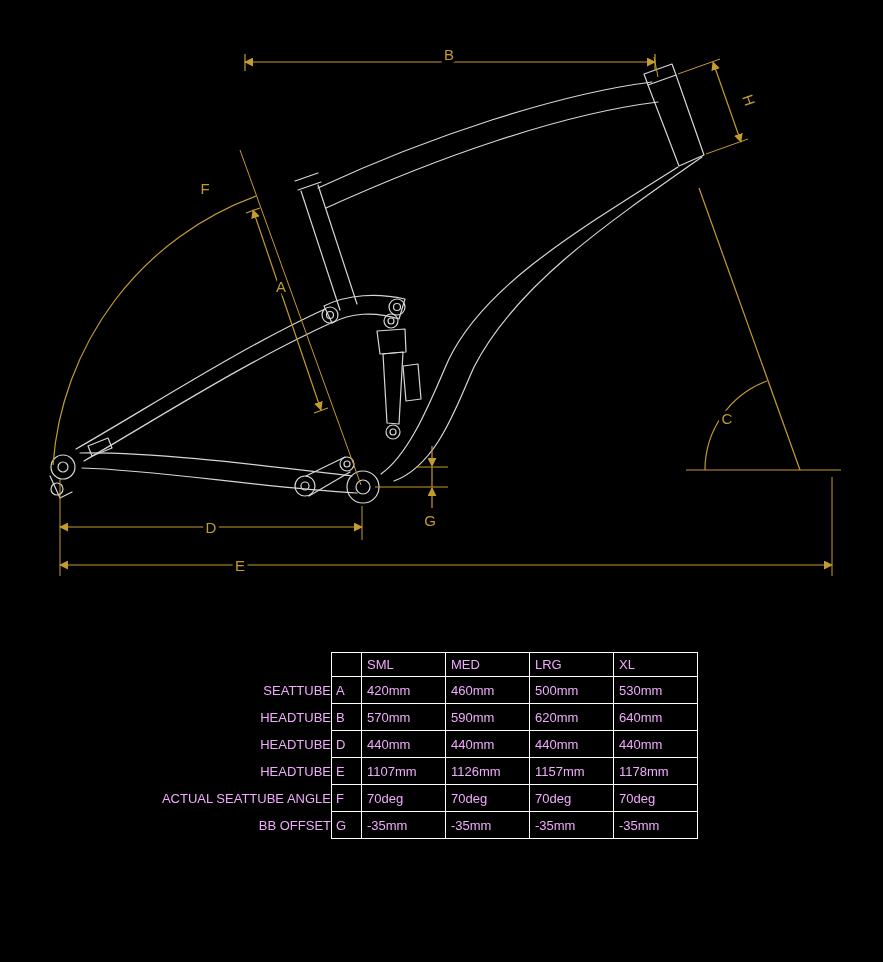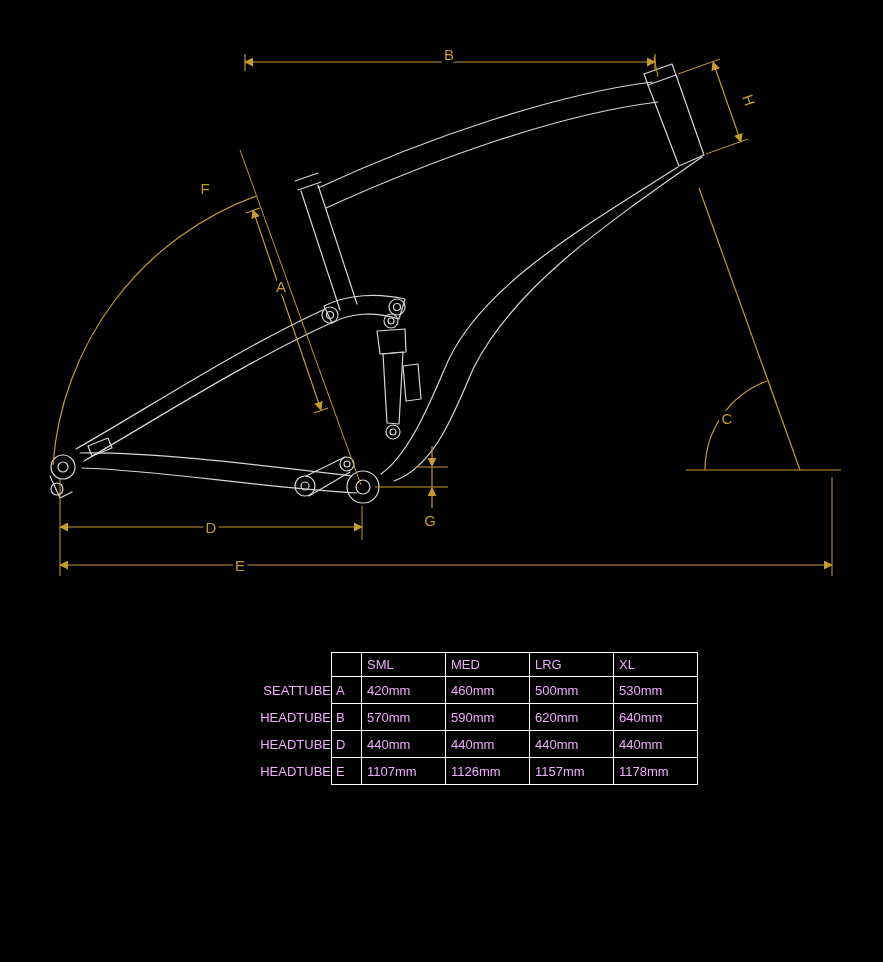--- a/index.html
+++ b/index.html
@@ -172,15 +172,31 @@
       <td class="val-cell">440mm</td>
     </tr>
     <tr>
       <td class="label-cell">HEADTUBE</td>
       <td class="key-cell">E</td>
       <td class="val-cell">1107mm</td>
       <td class="val-cell">1126mm</td>
       <td class="val-cell">1157mm</td>
       <td class="val-cell">1178mm</td>
     </tr>
+    <tr>
+      <td class="label-cell">ACTUAL SEATTUBE ANGLE</td>
+      <td class="key-cell">F</td>
+      <td class="val-cell">70deg</td>
+      <td class="val-cell">70deg</td>
+      <td class="val-cell">70deg</td>
+      <td class="val-cell">70deg</td>
+    </tr>
+    <tr>
+      <td class="label-cell">BB OFFSET</td>
+      <td class="key-cell">G</td>
+      <td class="val-cell">-35mm</td>
+      <td class="val-cell">-35mm</td>
+      <td class="val-cell">-35mm</td>
+      <td class="val-cell">-35mm</td>
+    </tr>
   </tbody>
     </table>
 </div>
 
 </body></html>

